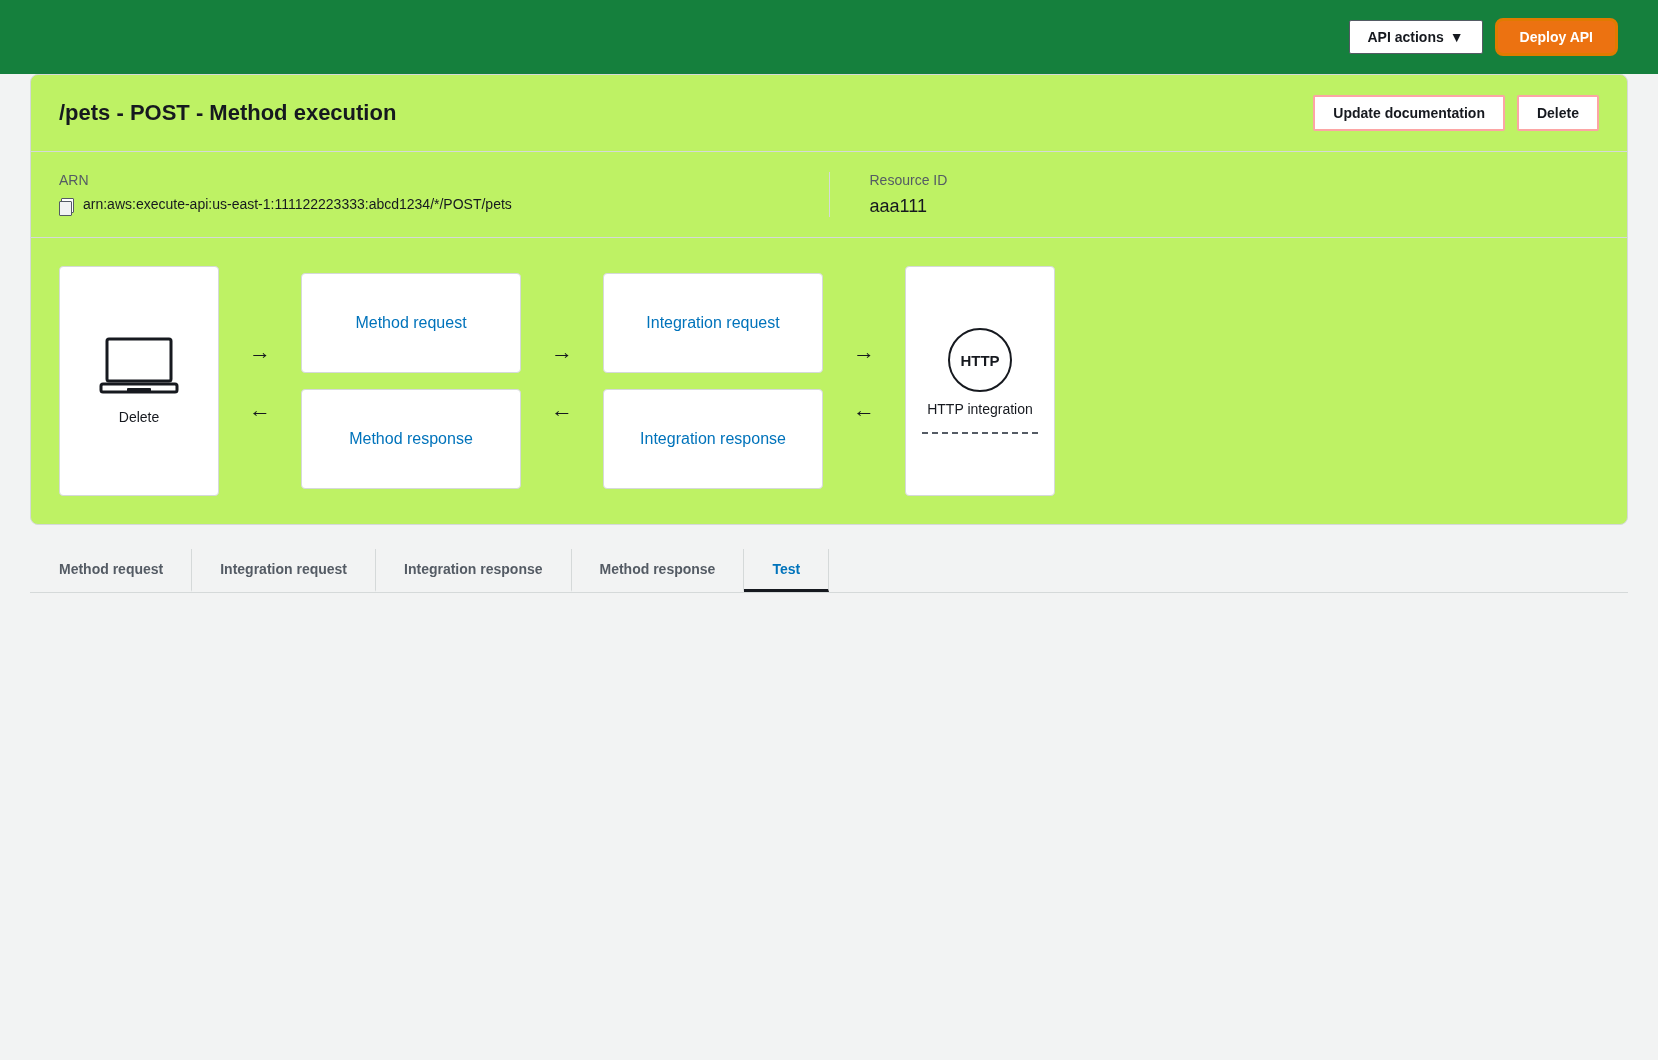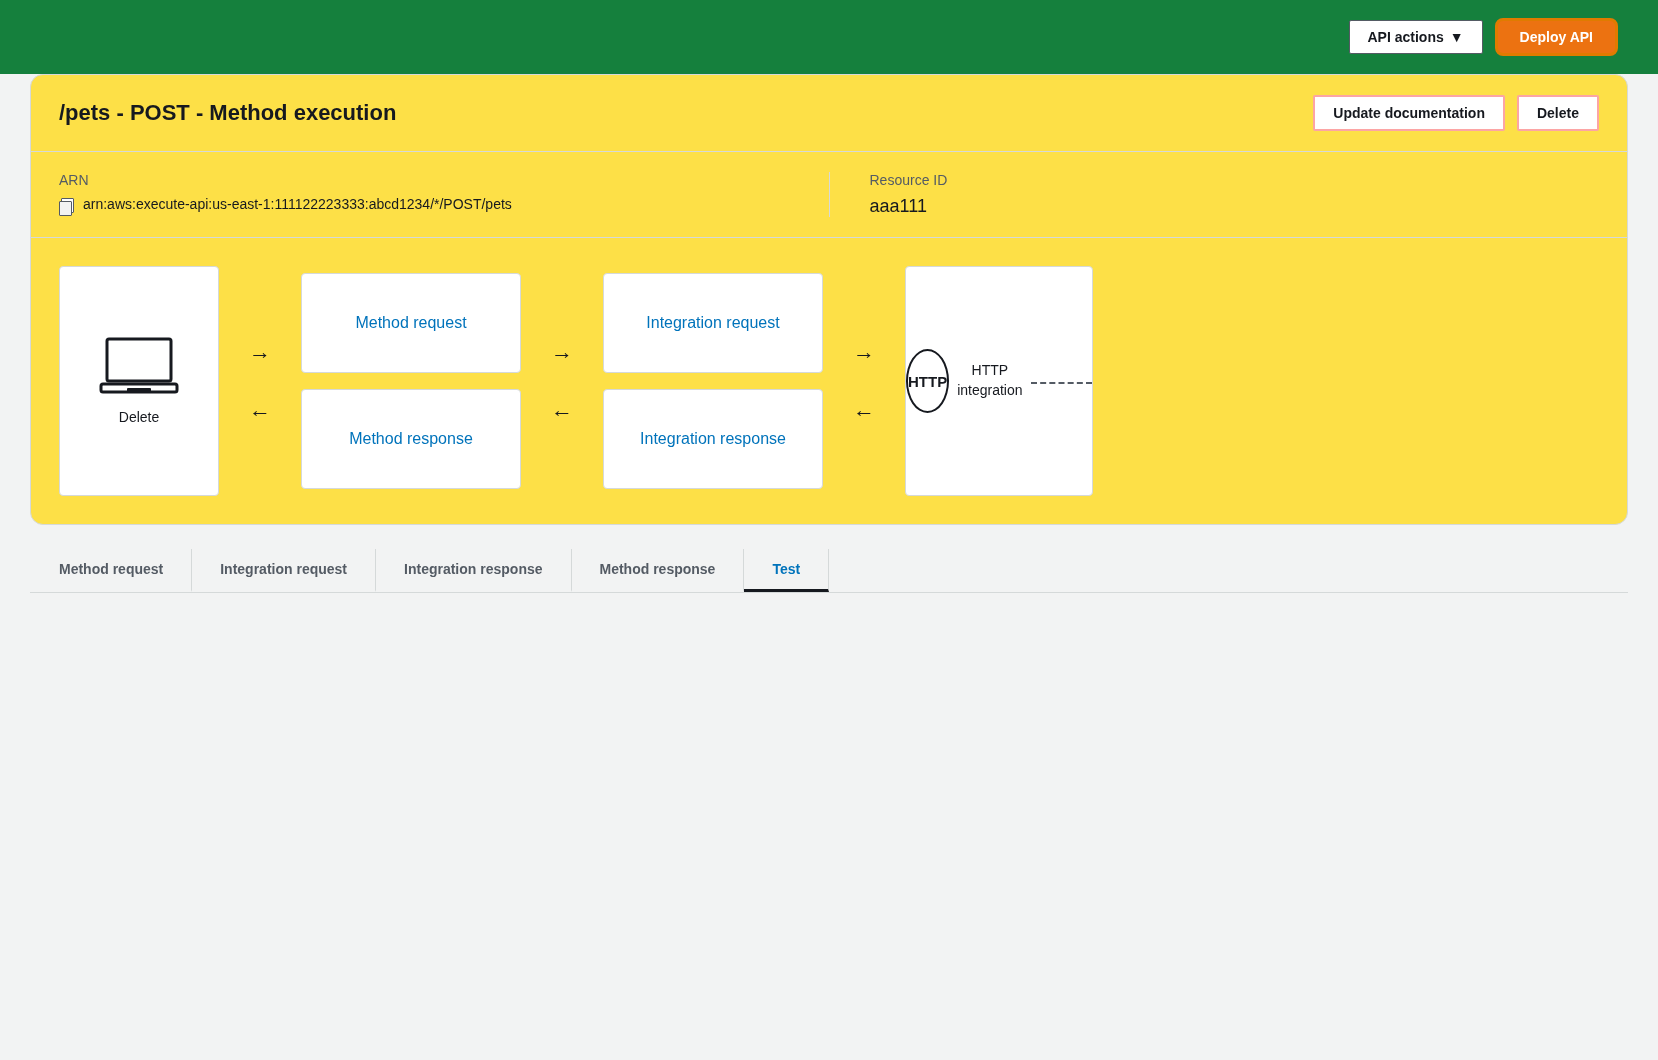--- a/index.html
+++ b/index.html
@@ -43,23 +43,23 @@
       font-size: 14px;
       font-weight: 700;
       cursor: pointer;
       border-radius: 8px;
       color: #fff;
     }
 
     
     .main-card {
       margin: 0 30px;
-      background: #fde047;
+      background: #bef264;
       border: 1px solid #d5d9d9;
-      border-radius: 13px;
+      border-radius: 8px;
     }
 
     
     .card-header {
       display: flex;
       align-items: center;
       justify-content: space-between;
       padding: 20px 28px;
       border-bottom: 1px solid #d5d9d9;
     }
@@ -221,26 +221,26 @@
       color: #0073bb;
       text-decoration: none;
       font-size: 16px;
       font-weight: 500;
       text-align: center;
     }
 
     
     .http-box {
       display: flex;
-      flex-direction: row;
+      flex-direction: column;
       align-items: center;
       justify-content: center;
       border: 1px solid #d5d9d9;
       border-radius: 4px;
-      padding: 20px 0;
+      padding: 20px 16px;
       min-width: 150px;
       min-height: 230px;
       background: #fff;
       gap: 8px;
     }
 
     .http-circle {
       width: 64px;
       height: 64px;
       border: 2px solid #16191f;

